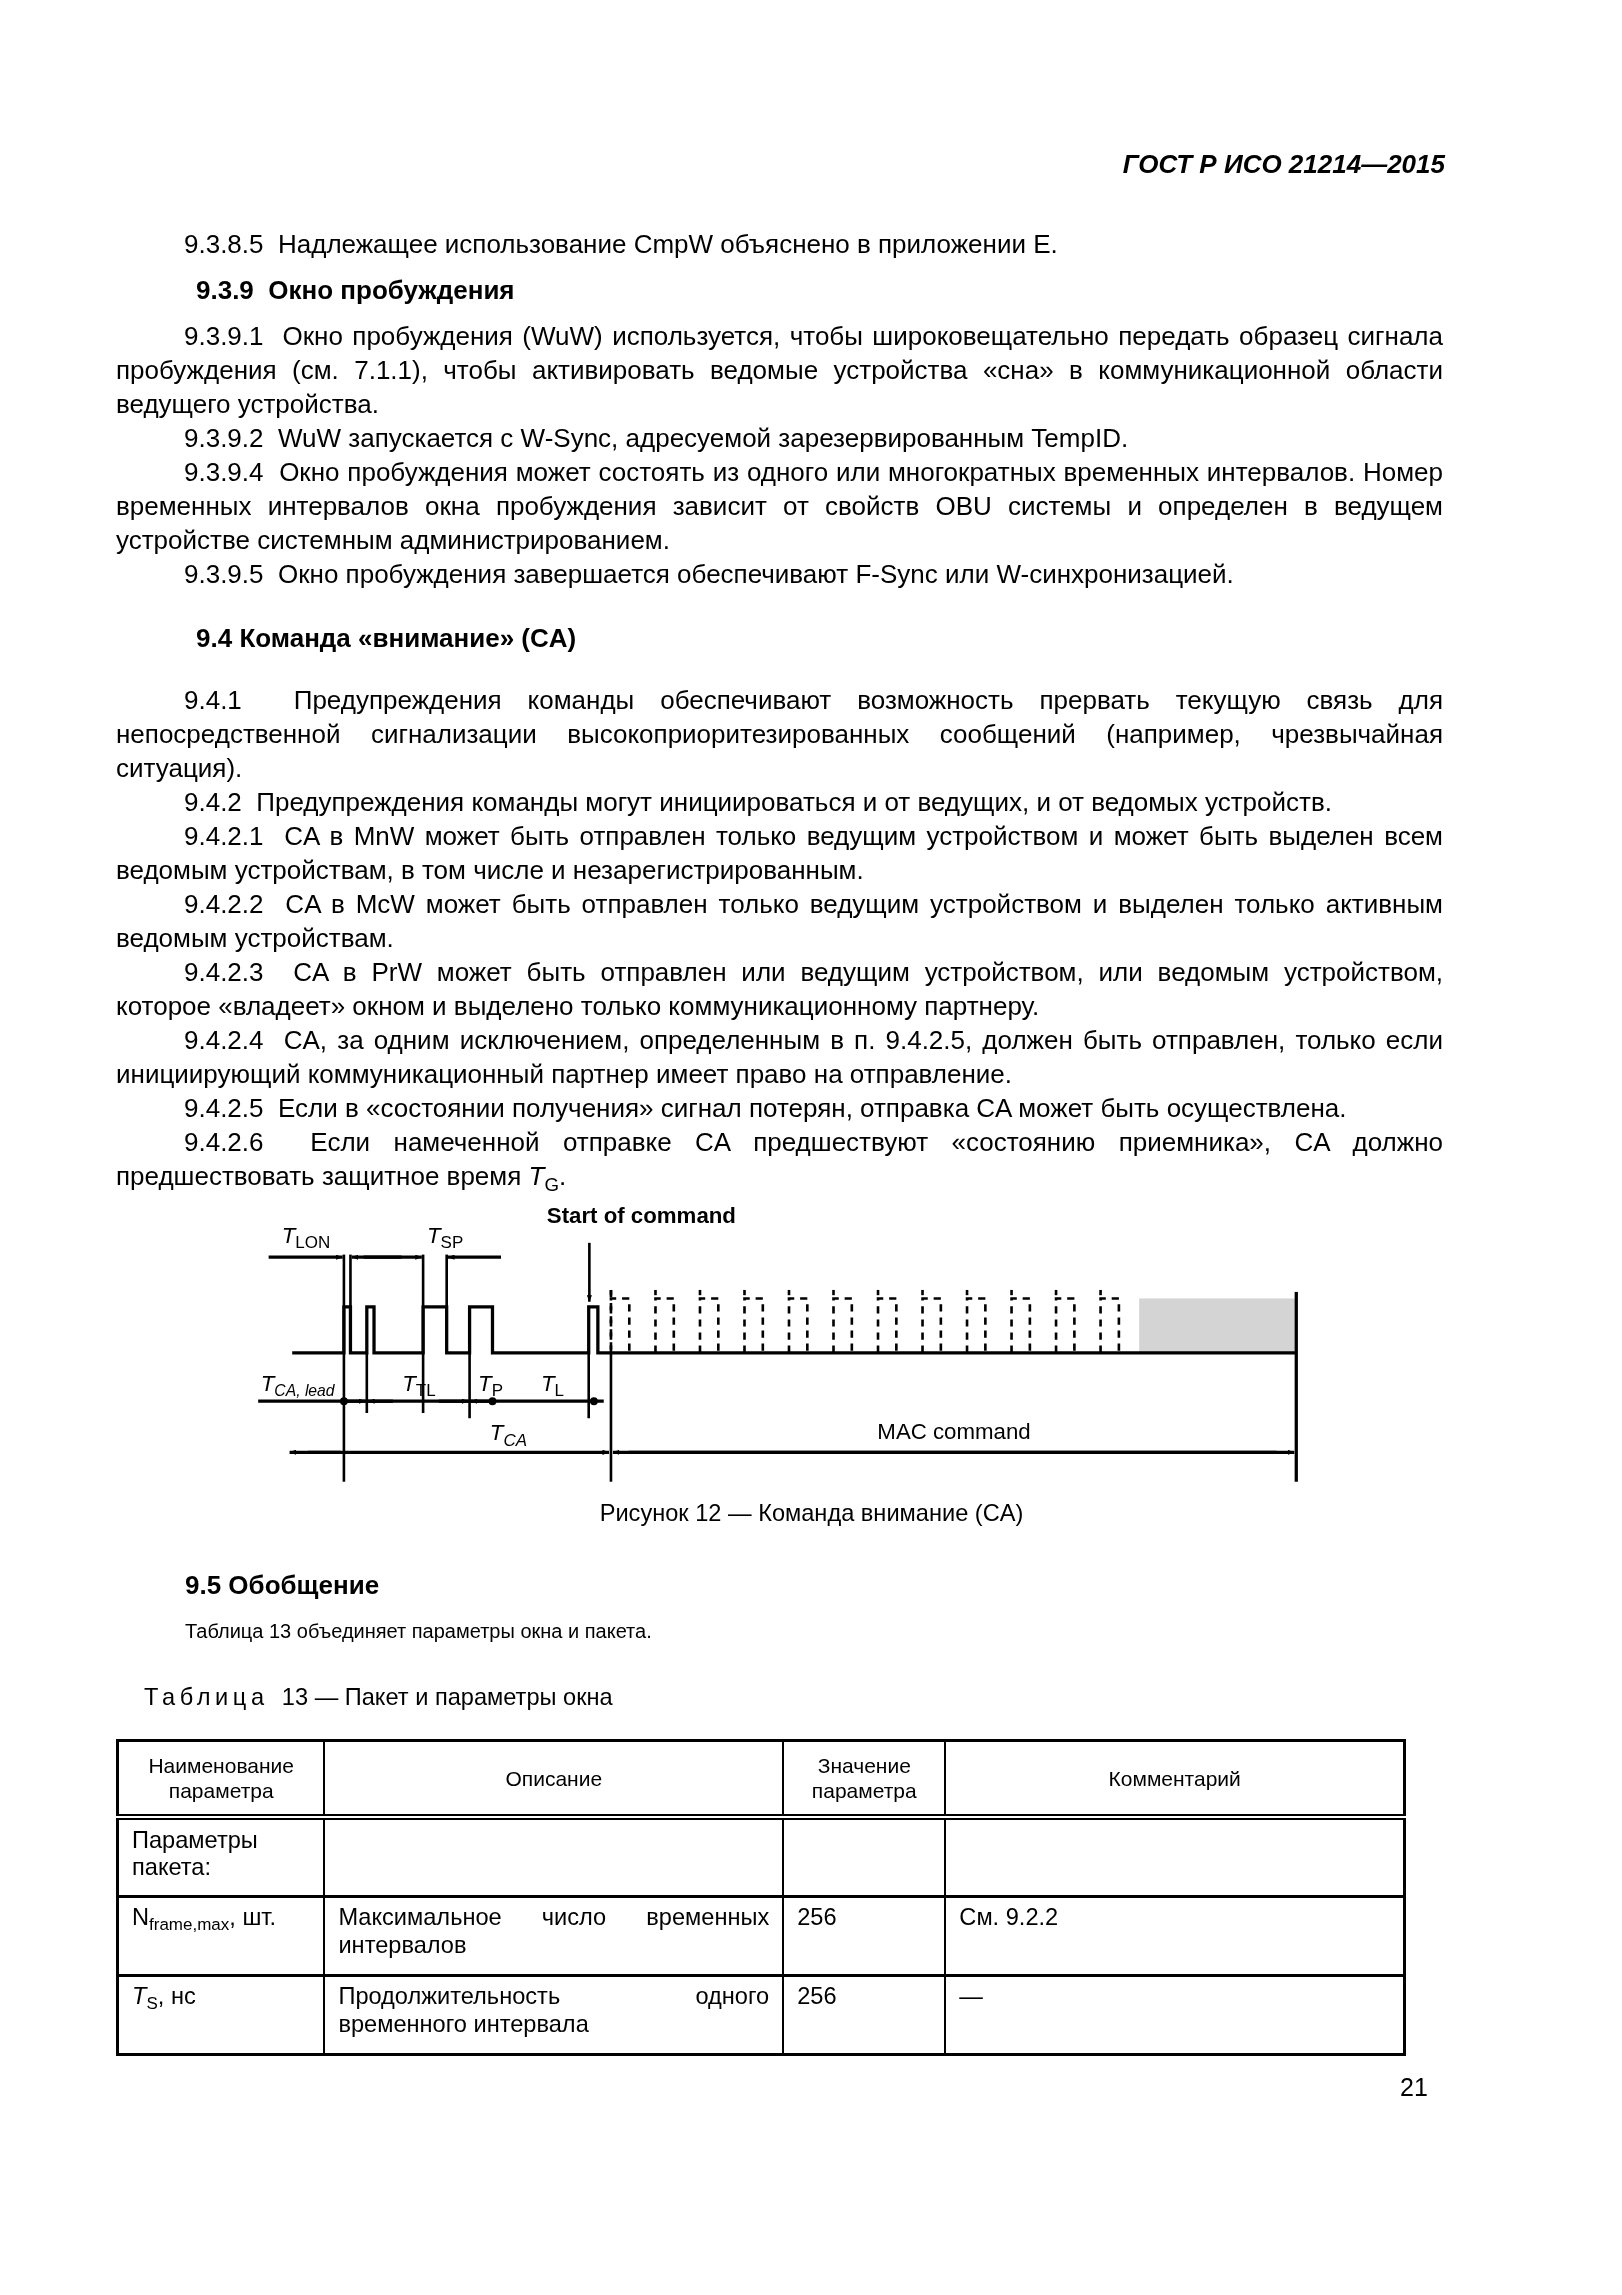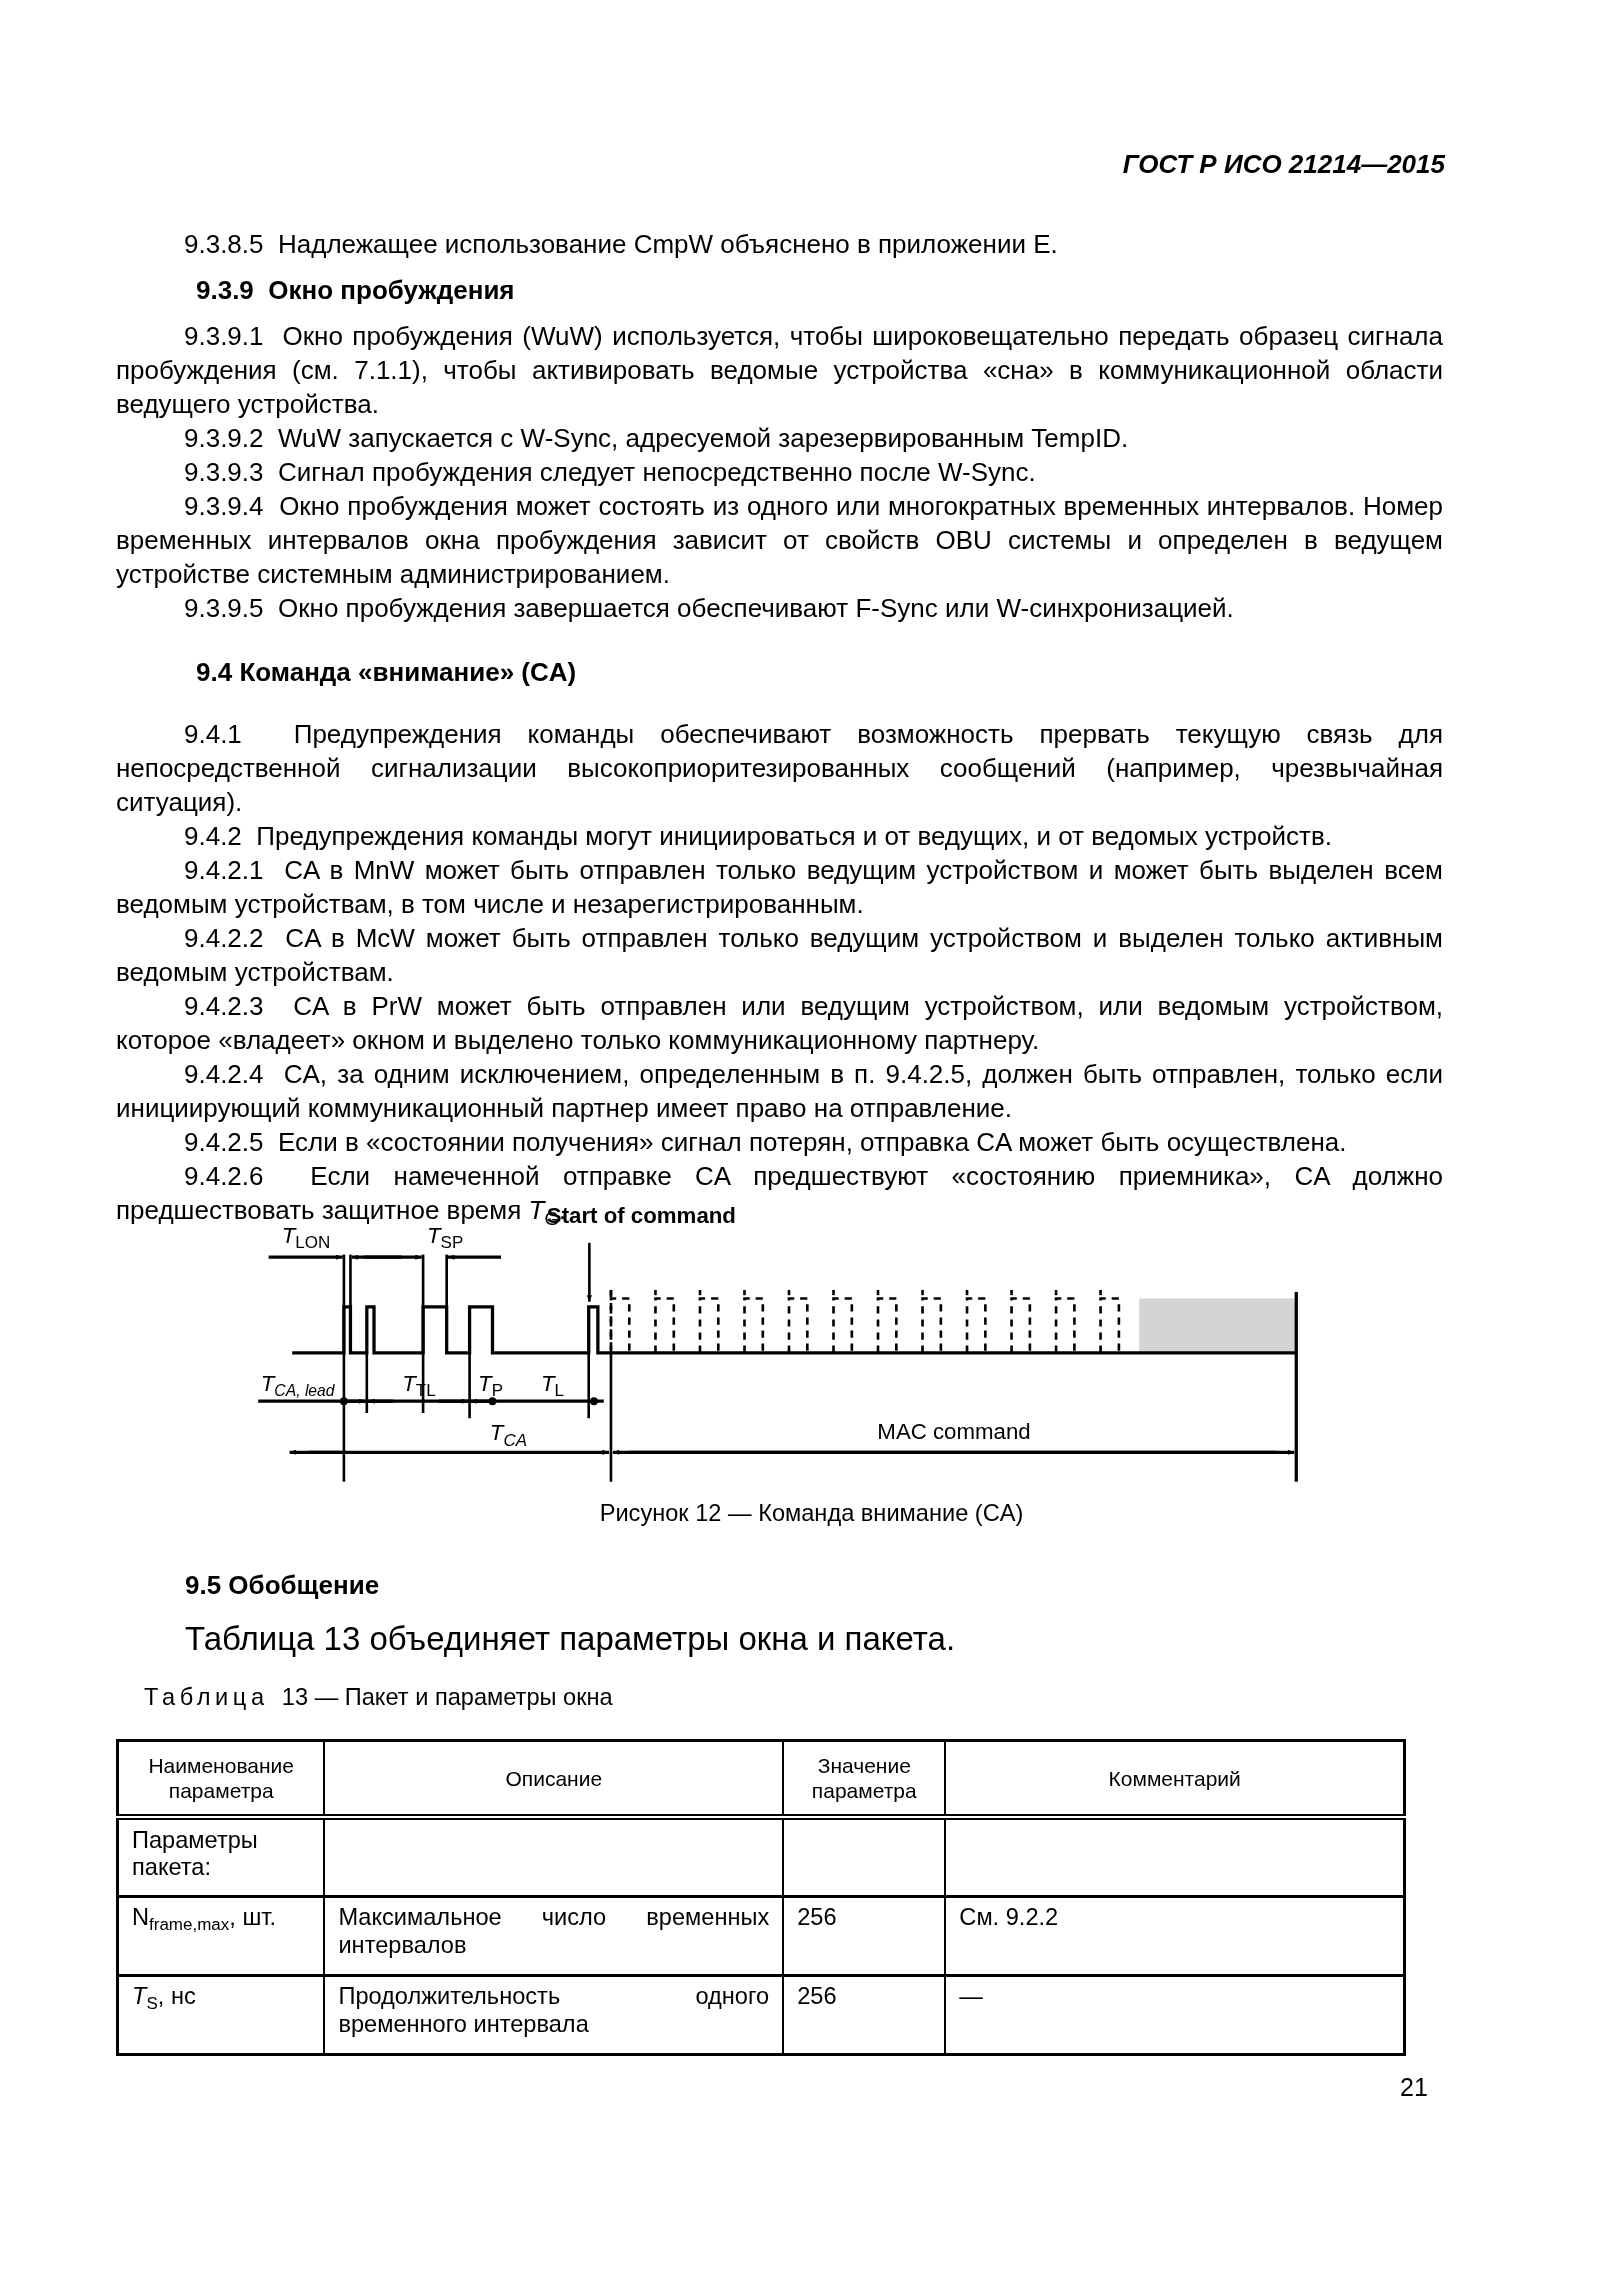--- a/index.html
+++ b/index.html
@@ -25,21 +25,21 @@
   .gap2 { height: 15.7px; }
 
   .figure { position: absolute; left: 249px; top: 1197px; width: 1080px; height: 288px; }
   .figure svg { display: block; }
   .fig-label { font-family: "Liberation Sans", sans-serif; font-size: 34px; }
   .fig-caption {
     position: absolute; left: 0; width: 1623px; top: 1500px; text-align: center;
     font-size: 23.6px;
   }
   .section95 { position: absolute; left: 185px; top: 1570px; font-size: 26px; font-weight: bold; }
-  .para95 { position: absolute; left: 185px; top: 1620px; font-size: 33px; }
+  .para95 { position: absolute; left: 185px; top: 1620px; font-size: 20px; }
   .table-title { position: absolute; left: 116px; top: 1684px; font-size: 23.6px; margin-left: 28px; }
   .table-title .spaced { letter-spacing: 4.6px; }
 
   table.t13 {
     position: absolute; left: 116px; top: 1739px; width: 1290px;
     border-collapse: collapse; font-size: 23.6px; padding-left: 40px;
   }
   table.t13 td, table.t13 th {
     border: 2px solid #000; padding: 6.5px 13px; vertical-align: top;
     font-weight: normal; line-height: 27.5px;
@@ -54,21 +54,20 @@
 </head>
 <body>
 
 <div class="header-code">ГОСТ Р ИСО 21214—2015</div>
 
 <div class="textblock" style="top:227px;">
   <p class="p ind"><span>9.3.8.5</span>&nbsp;&nbsp;<span>Надлежащее использование CmpW объяснено в приложении Е.</span></p>
   <p class="hd"><span>9.3.9</span>&nbsp;&nbsp;<span>Окно пробуждения</span></p>
   <p class="p ind"><span>9.3.9.1</span>&nbsp;&nbsp;<span>Окно пробуждения (WuW) используется, чтобы широковещательно передать образец сигнала пробуждения (см. 7.1.1), чтобы активировать ведомые устройства «сна» в коммуникационной области ведущего устройства.</span></p>
   <p class="p ind"><span>9.3.9.2</span>&nbsp;&nbsp;<span>WuW запускается с W-Sync, адресуемой зарезервированным TempID.</span></p>
-  <p class="p ind"><span>9.3.9.3</span>&nbsp;&nbsp;<span>Сигнал пробуждения следует непосредственно после W-Sync.</span></p>
   <p class="p ind"><span>9.3.9.4</span>&nbsp;&nbsp;<span>Окно пробуждения может состоять из одного или многократных временных интервалов. Номер временных интервалов окна пробуждения зависит от свойств OBU системы и определен в ведущем устройстве системным администрированием.</span></p>
   <p class="p ind"><span>9.3.9.5</span>&nbsp;&nbsp;<span>Окно пробуждения завершается обеспечивают F-Sync или W-синхронизацией.</span></p>
   <div class="gap1"></div>
   <p class="hd"><span>9.4</span>&nbsp;<span>Команда «внимание» (CA)</span></p>
   <div class="gap2"></div>
   <p class="p ind"><span>9.4.1</span>&nbsp;&nbsp;<span>Предупреждения команды обеспечивают возможность прервать текущую связь для непосредственной сигнализации высокоприоритезированных сообщений (например, чрезвычайная ситуация).</span></p>
   <p class="p ind"><span>9.4.2</span>&nbsp;&nbsp;<span>Предупреждения команды могут инициироваться и от ведущих, и от ведомых устройств.</span></p>
   <p class="p ind"><span>9.4.2.1</span>&nbsp;&nbsp;<span>CA в MnW может быть отправлен только ведущим устройством и может быть выделен всем ведомым устройствам, в том числе и незарегистрированным.</span></p>
   <p class="p ind"><span>9.4.2.2</span>&nbsp;&nbsp;<span>CA в McW может быть отправлен только ведущим устройством и выделен только активным ведомым устройствам.</span></p>
   <p class="p ind"><span>9.4.2.3</span>&nbsp;&nbsp;<span>CA в PrW может быть отправлен или ведущим устройством, или ведомым устройством, которое «владеет» окном и выделено только коммуникационному партнеру.</span></p>

